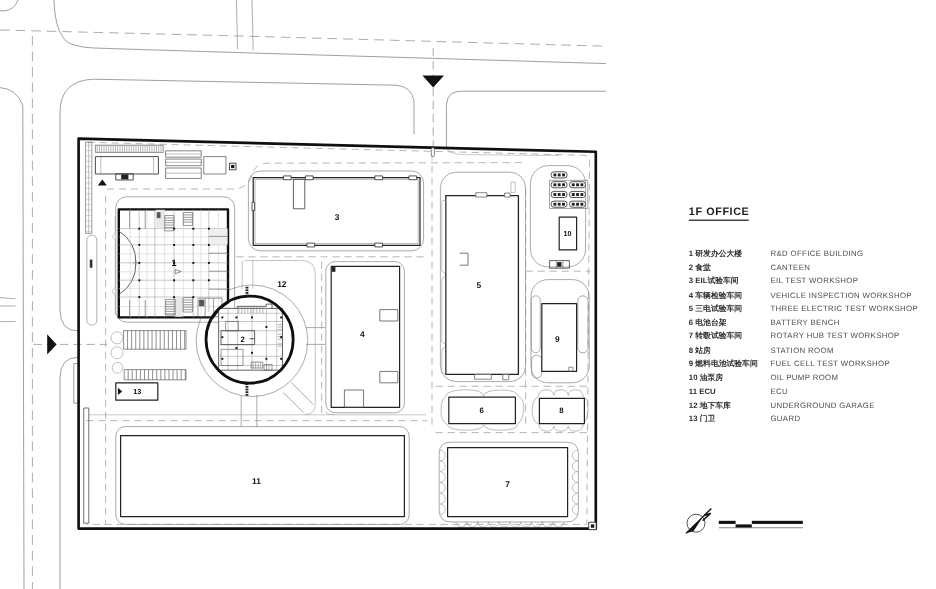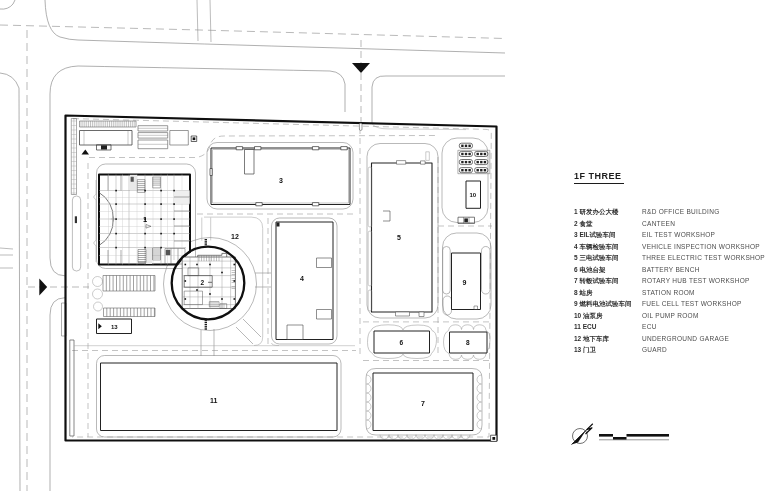--- a/index.html
+++ b/index.html
@@ -427,21 +427,21 @@
 
 <rect x="599" y="434" width="14" height="2.6" fill="#111" stroke="none"></rect>
 <rect x="613" y="437" width="13.5" height="2.6" fill="#111" stroke="none"></rect>
 <rect x="626.5" y="434" width="42.5" height="2.6" fill="#111" stroke="none"></rect>
 <path d="M599,439.8 L669,439.8" stroke="#333" stroke-width="0.5"></path>
 </g>
 </svg>
 
 <div class="legend">
 
-  <div class="lt" style="position:absolute;left:0;top:5px;">1F THREE</div>
+  <div class="lt" style="position:absolute;left:0;top:5px;">1F OFFICE</div>
   <div style="position:absolute;left:0;top:17px;width:50px;border-top:1.1px solid #1c1c1c;"></div>
 </div>
 
 <div class="lrow" style="left:574px;top:200px;"><span class="zh">1 研发办公大楼</span></div>
 <div class="lrow" style="left:642px;top:200px;"><span class="en">R&amp;D OFFICE BUILDING</span></div>
 <div class="lrow" style="left:574px;top:211.5px;"><span class="zh">2 食堂</span></div>
 <div class="lrow" style="left:642px;top:211.5px;"><span class="en">CANTEEN</span></div>
 <div class="lrow" style="left:574px;top:223px;"><span class="zh">3 EIL试验车间</span></div>
 <div class="lrow" style="left:642px;top:223px;"><span class="en">EIL TEST WORKSHOP</span></div>
 <div class="lrow" style="left:574px;top:234.5px;"><span class="zh">4 车辆检验车间</span></div>

